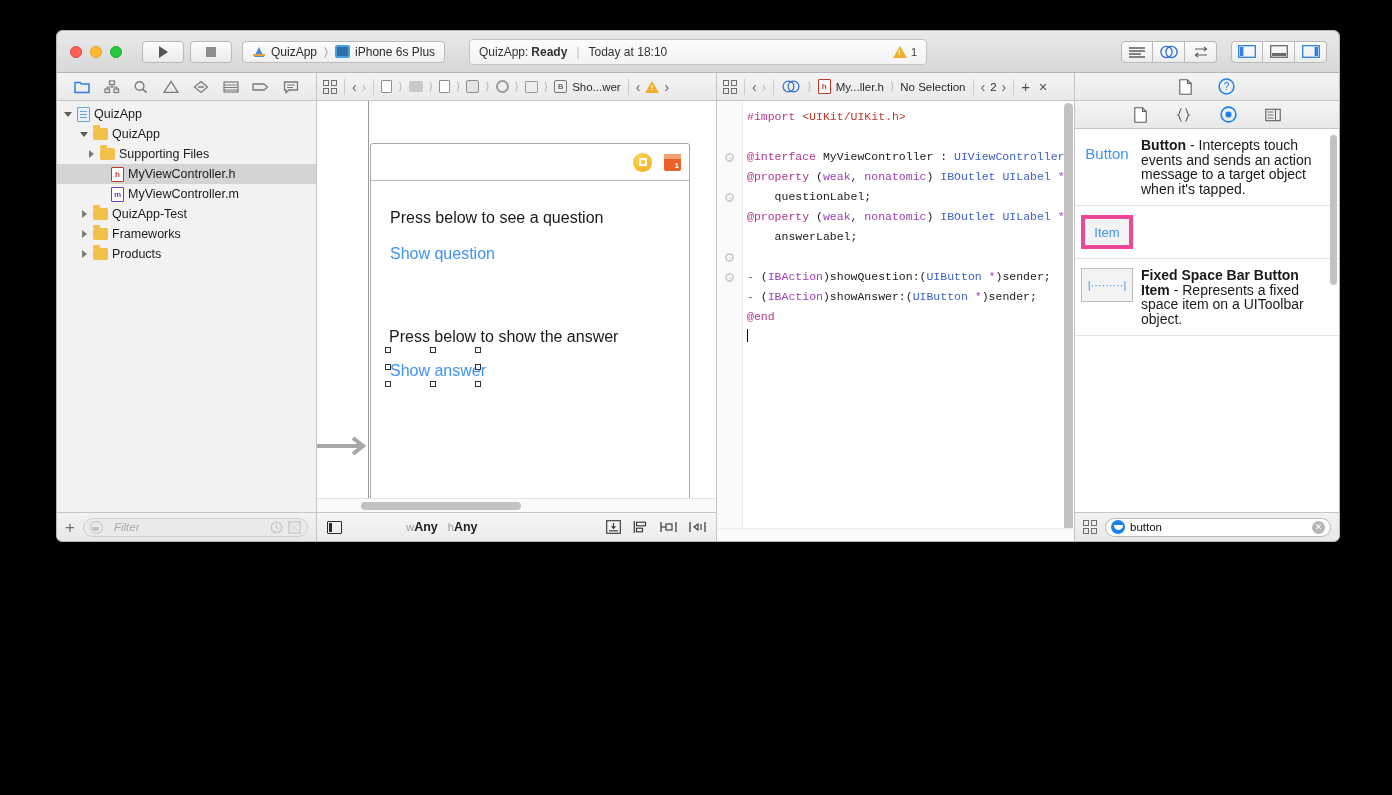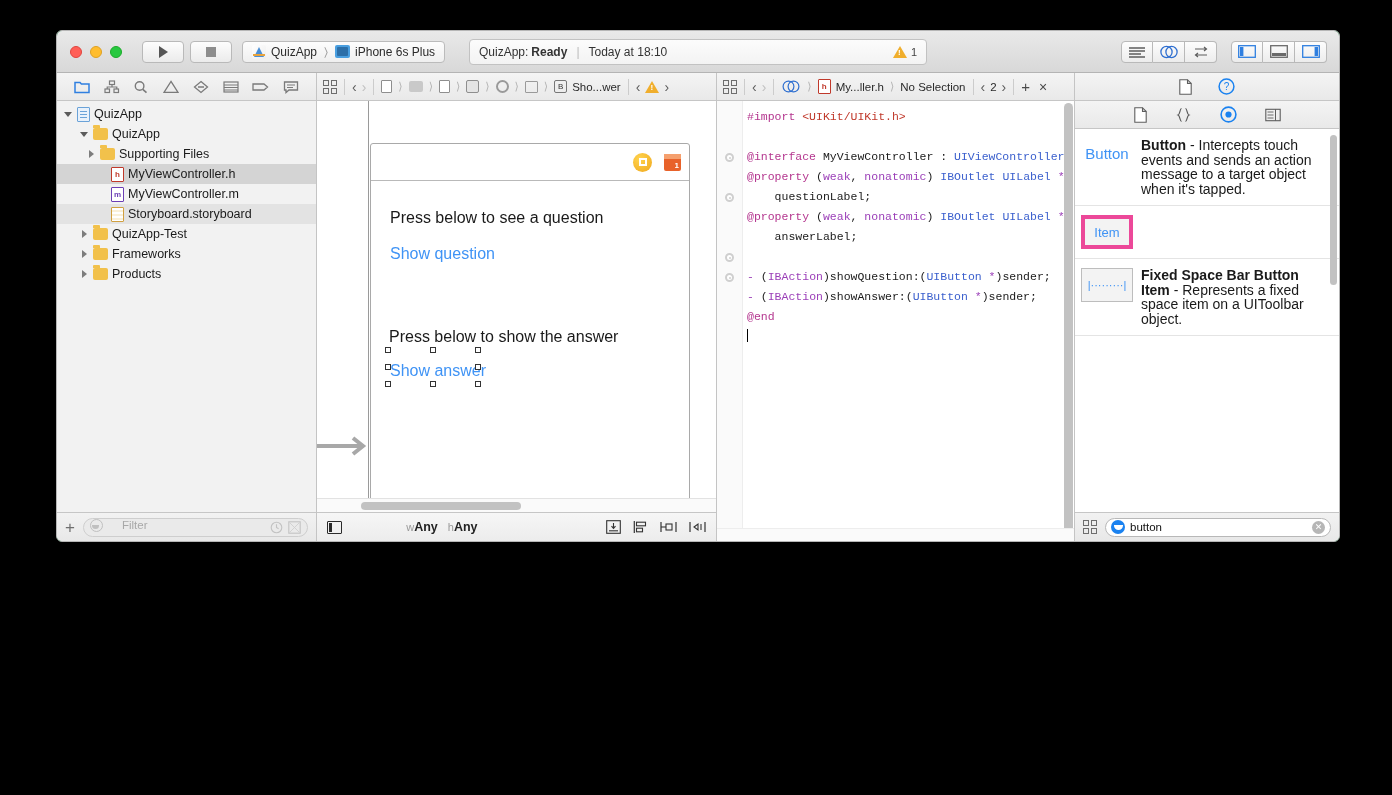--- a/index.html
+++ b/index.html
@@ -239,23 +239,23 @@
     border-top: 1px solid #c6c6c6;
     display: flex; align-items: center;
     padding: 0 8px; gap: 8px;
   }
   .plus-btn { font-size: 17px; color: #6f6f6f; line-height: 1; cursor:default;}
   .filter-field {
     flex: 1; height: 19px;
     background: #eaeaea;
     border: 1px solid #cecece;
     border-radius: 10px;
-    display: flex; 
-    padding: 0 6px; gap: 19px;
-    font-size: 11.5px; color: #a8a8a8;
+    display: flex; align-items: center;
+    padding: 0 6px; gap: 11px;
+    font-size: 11.5px; color: #a8a8a8; font-style: italic;
   }
   .filter-circ {
     width: 13px; height: 13px; border-radius:50%;
     border: 1.5px solid #c0c0c0;
     position: relative; flex:0 0 13px;
   }
   .filter-circ:after {
     content:""; position:absolute; left:1.5px; top:5px;
     width:7px; height:4px; background:#c0c0c0;
     border-radius: 0 0 4px 4px;
@@ -764,24 +764,20 @@
         <div class="tree-row indent-4 sel">
           <span class="fileicon h">h</span>
           <span>MyViewController.h</span>
         </div>
 
         <div class="tree-row indent-4">
           <span class="fileicon m">m</span>
           <span>MyViewController.m</span>
         </div>
 
-        <div class="tree-row indent-4 softsel">
-          <span class="fileicon sb"></span>
-          <span>Storyboard.storyboard</span>
-        </div>
 
         <div class="tree-row indent-2">
           <span class="disc closed"></span>
           <span class="folder"></span>
           <span>QuizApp-Test</span>
         </div>
 
         <div class="tree-row indent-2">
           <span class="disc closed"></span>
           <span class="folder"></span>

